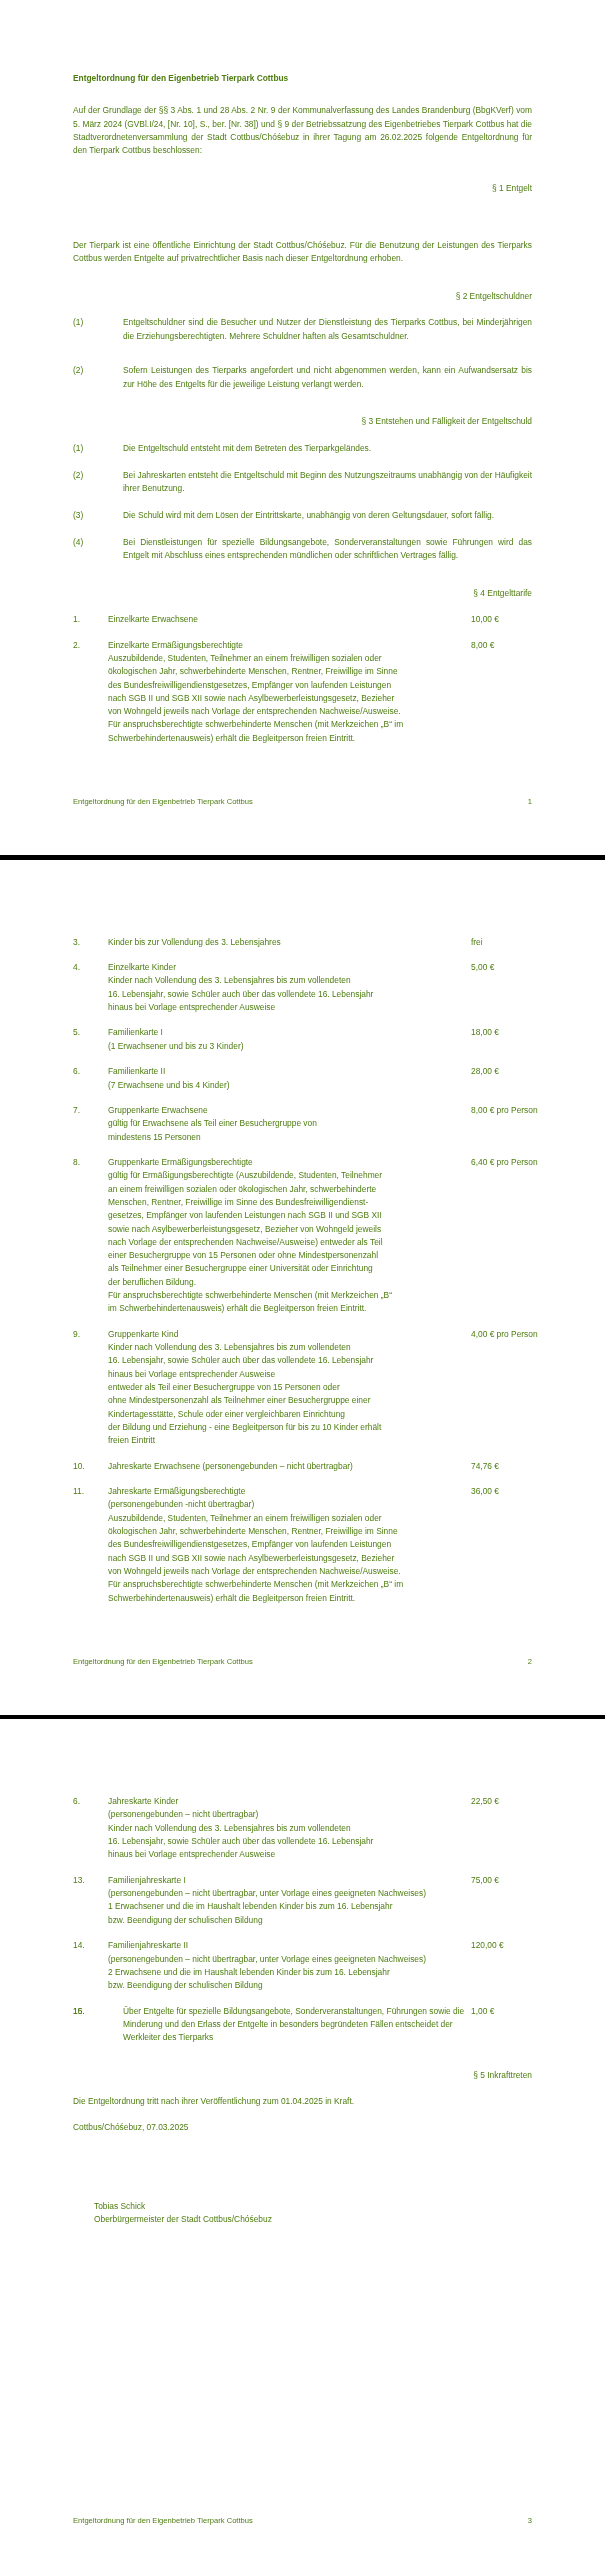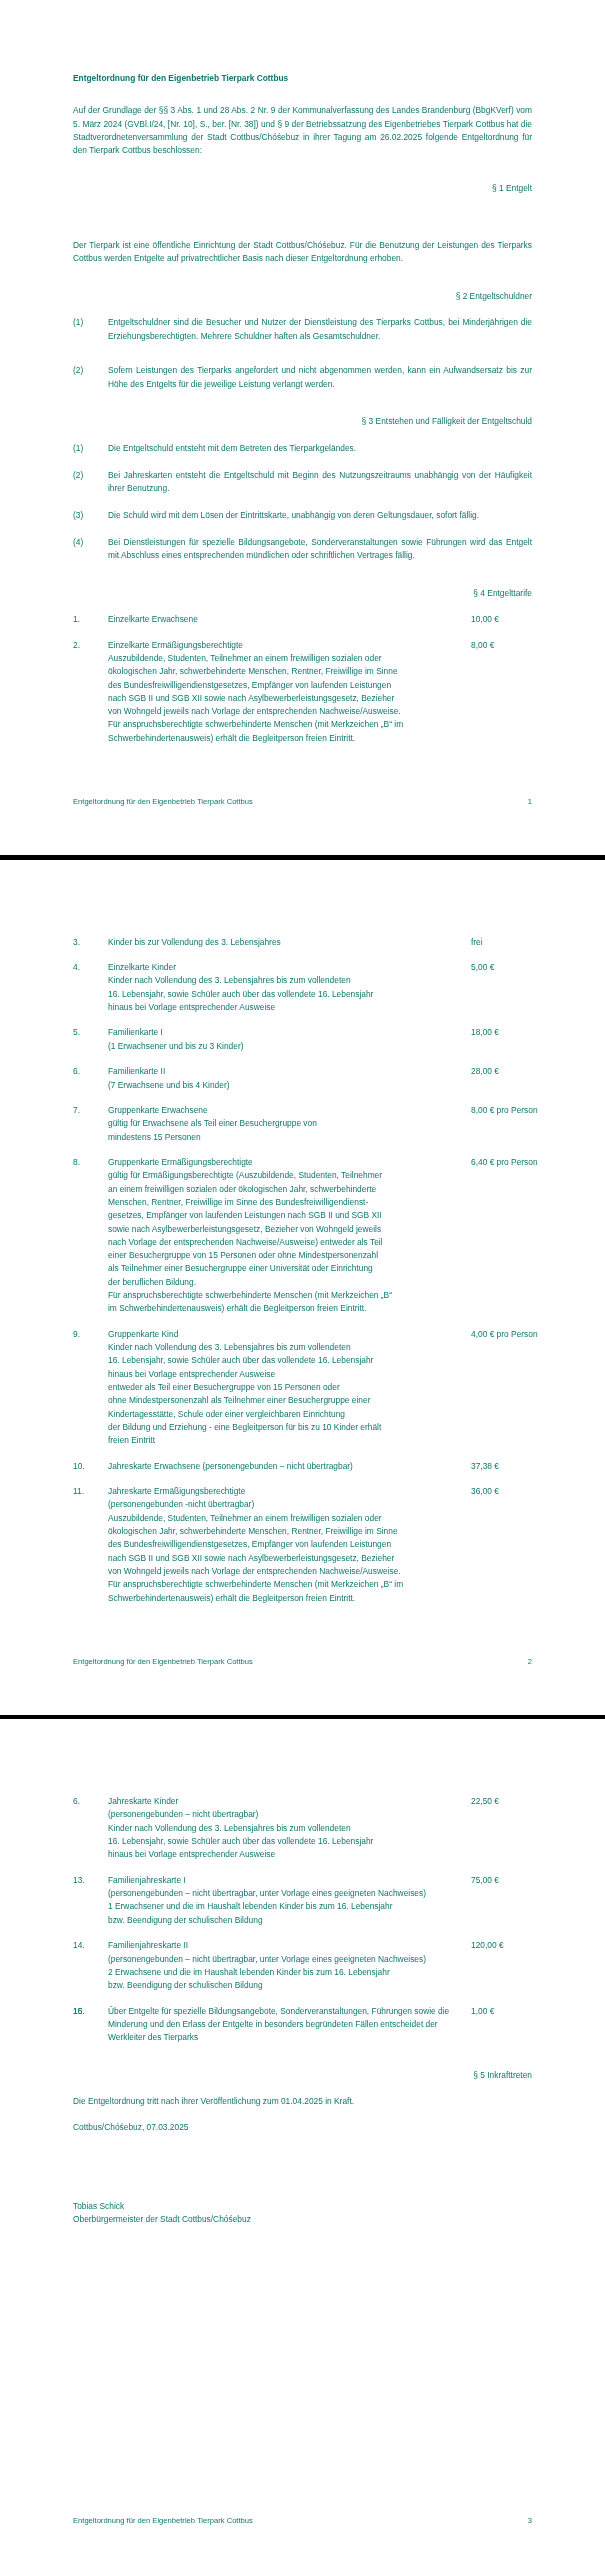--- a/index.html
+++ b/index.html
@@ -1,40 +1,40 @@
 <!DOCTYPE html>
 <html lang="de" style="font-size:12.2px"><head>
 <meta charset="utf-8">
 <style>
   html,body{margin:0;padding:0;background:#ffffff;}
-  #doc{width:494px;font-family:"Liberation Sans",sans-serif;color:#0f766e;}
+  #doc{width:494px;font-family:"Liberation Sans",sans-serif;color:#4d7c0f;}
   .page{position:relative;width:605px;background:#fff;overflow:hidden;
         font-size:8.4px;line-height:13.3px;}
   .page-1{height:855px;padding:72px 73px 0 73px;box-sizing:border-box;}
   .page-2,.page-3{height:855px;padding:76px 73px 0 73px;box-sizing:border-box;}
   .page-3{height:856px;}
   .page-sep{width:605px;height:4.6px;background:#000;}
   .doc-title{font-weight:bold;}
   .intro{margin-top:19px;text-align:justify;}
   .shead{text-align:right;font-weight:normal;margin:24.4px 0 13px 0;}
   .para{text-align:justify;margin-top:44px;}
   .npara{position:relative;padding-left:35px;margin-bottom:13.7px;}
   .npara.gap28{margin-bottom:21.3px;}
   .nnum{position:absolute;left:0;top:0;}
-  .ntext{text-align:justify;}
+  .ntext{text-align:justify;margin-left:15px;}
   .ntext.rag{text-align:left;white-space:pre-line;max-width:415px;}
   .titem{position:relative;padding-left:35px;margin-bottom:12.2px;}
   .titem.extra-top{margin-top:9.1px;}
   .tnum{position:absolute;left:0;top:0;}
   .tprice{position:absolute;left:398px;top:0;white-space:nowrap;}
   .tbody{width:404px;}
   .tdesc{white-space:pre-line;}
   .closing-line{margin-top:13px;}
   .place-date{margin-top:13px;}
-  .signature{margin-top:65px;}
+  .signature{margin-top:65px;margin-left:21px;}
   .pfoot{position:absolute;top:797px;left:73px;right:73px;
          font-size:7.6px;line-height:10.7px;display:flex;justify-content:space-between;}
 </style>
 </head>
 <body>
 
 <div id="doc">
 
   <div class="page page-1">
     <div class="doc-title">Entgeltordnung für den Eigenbetrieb Tierpark Cottbus</div>
@@ -176,21 +176,21 @@
 der Bildung und Erziehung - eine Begleitperson für bis zu 10 Kinder erhält
 freien Eintritt</div>
       </div>
       <span class="tprice">4,00 € pro Person</span>
     </div>
     <div class="titem">
       <span class="tnum">10.</span>
       <div class="tbody">
         <div class="tlabel">Jahreskarte Erwachsene (personengebunden – nicht übertragbar)</div>
       </div>
-      <span class="tprice">37,38 €</span>
+      <span class="tprice">74,76 €</span>
     </div>
     <div class="titem">
       <span class="tnum">11.</span>
       <div class="tbody">
         <div class="tlabel">Jahreskarte Ermäßigungsberechtigte</div>
         <div class="tdesc">(personengebunden -nicht übertragbar)
 Auszubildende, Studenten, Teilnehmer an einem freiwilligen sozialen oder
 ökologischen Jahr, schwerbehinderte Menschen, Rentner, Freiwillige im Sinne
 des Bundesfreiwilligendienstgesetzes, Empfänger von laufenden Leistungen
 nach SGB II und SGB XII sowie nach Asylbewerberleistungsgesetz, Bezieher

